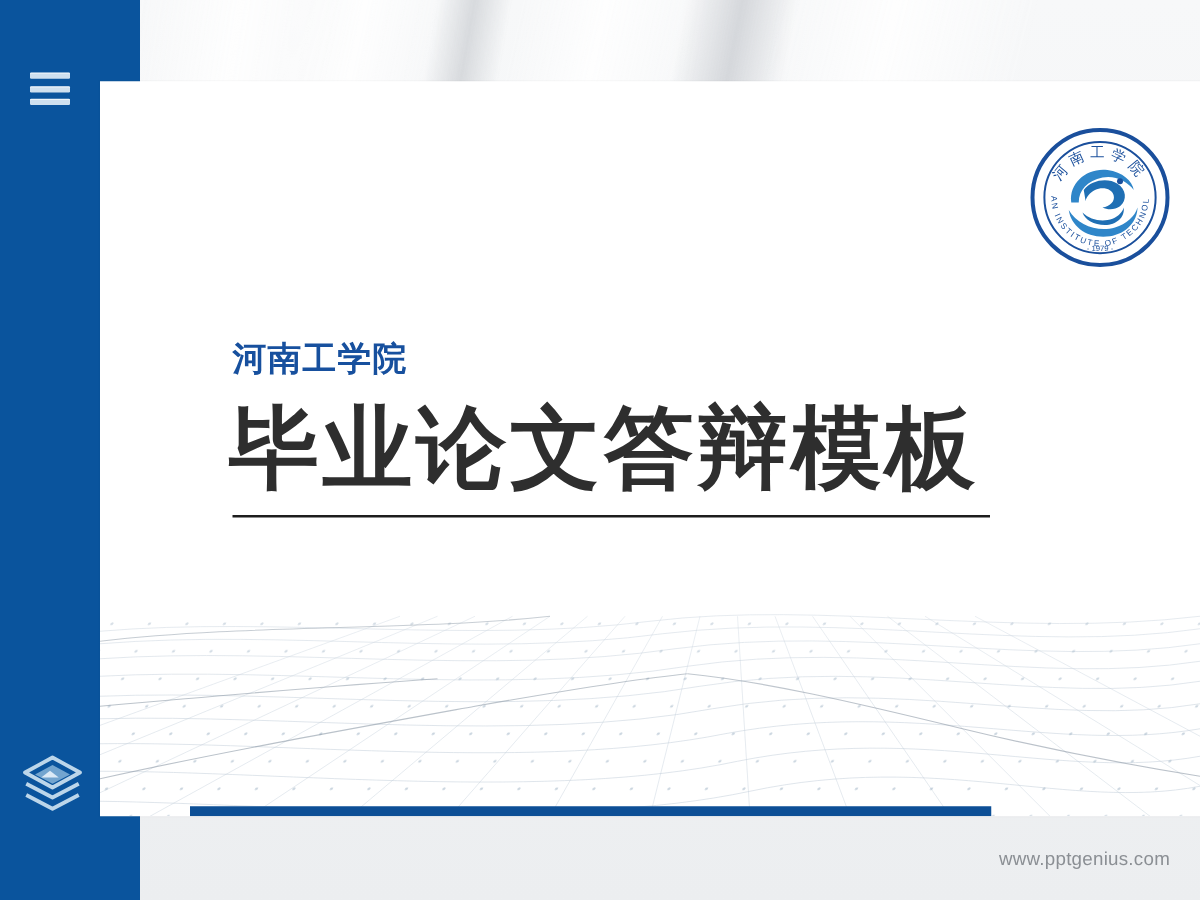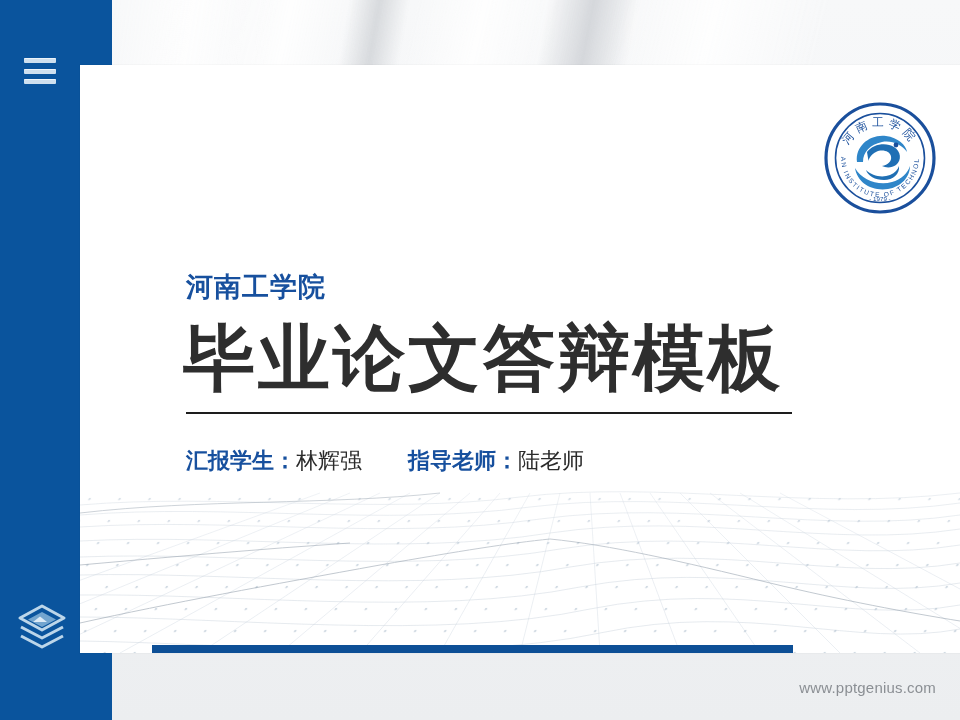--- a/index.html
+++ b/index.html
@@ -260,22 +260,19 @@
         <circle cx="74" cy="45" r="2.4" fill="#1a4f9c"></circle>
       </g>
 
       <text x="58" y="100.5" text-anchor="middle" font-size="6.2" font-family="'Liberation Sans','DejaVu Sans',sans-serif" fill="#1a4f9c">- 1979 -</text>
     </svg>
 
     <div class="school">河南工学院</div>
     <div class="maintitle">毕业论文答辩模板</div>
     <div class="divider"></div>
 
-    <div class="meta">
-      <span class="k">汇报学生：</span><span class="v">林辉强</span><span class="gap"></span><span class="k">指导老师：</span><span class="v">陆老师</span>
-    </div>
 
     <div class="slide-bar"></div>
   </div>
 
   <div class="footer-url">www.pptgenius.com</div>
 
 </div>
 
 </body></html>

